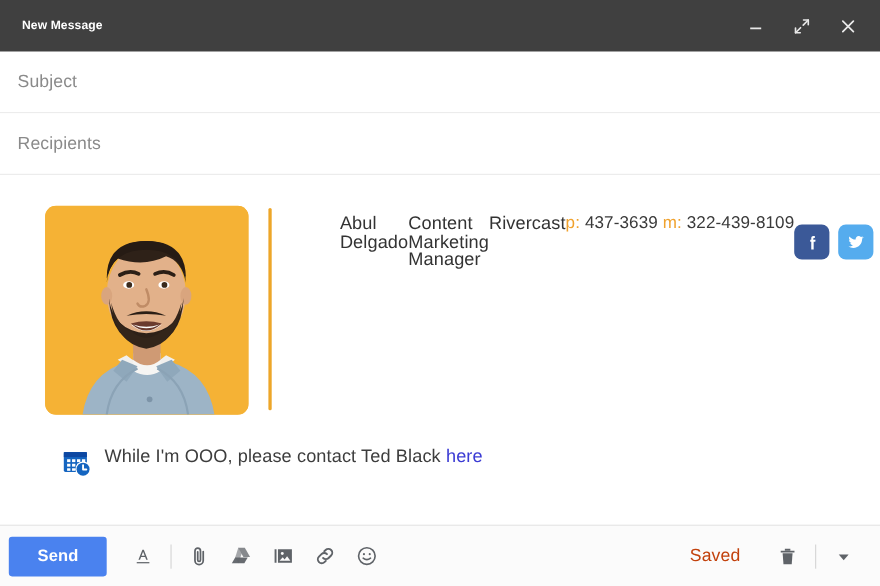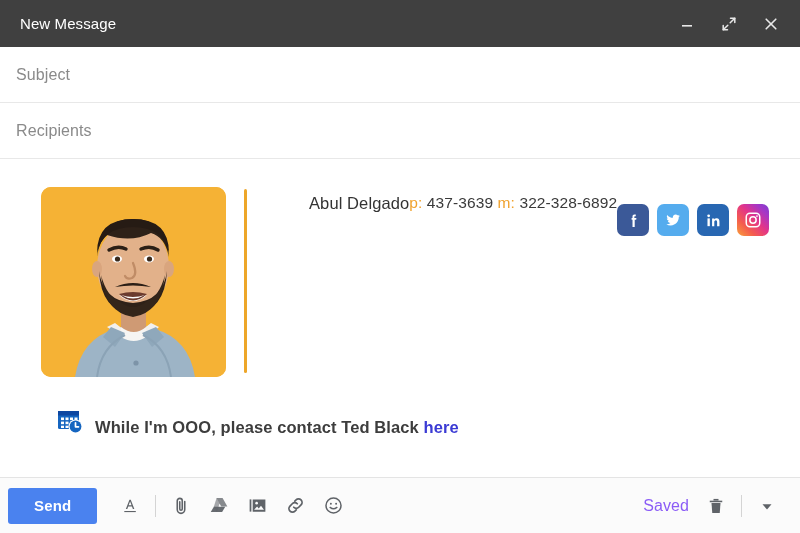--- a/index.html
+++ b/index.html
@@ -30,23 +30,24 @@
     background: #404040;
     display: flex;
     align-items: center;
     justify-content: space-between;
     padding: 0 18px 0 20px;
     box-sizing: border-box;
     flex: 0 0 auto;
   }
   .titlebar-title {
     color: #ffffff;
-    font-size: 15px;
-    letter-spacing: .1px;
-    line-height: 1;
+    font-size: 11px;
+    letter-spacing: .1px;
+    line-height: 1;
+    font-weight: bold;
   }
   .titlebar-actions {
     display: flex;
     align-items: center;
     gap: 20px;
   }
   .win-btn {
     width: 22px;
     height: 22px;
     display: flex;
@@ -151,24 +152,23 @@
   }
   .social svg { display: block; }
   .s-fb { background: #3b5998; }
   .s-tw { background: #55acee; }
   .s-li { background: #2867b2; }
   .s-ig { background: linear-gradient(45deg, #f9a03a 0%, #f45c4e 28%, #e2348a 55%, #a636c6 80%, #7a3fd0 100%); }
 
   
   .ooo-row {
     display: flex;
-    align-items: flex-end;
+    align-items: flex-start;
     margin: 30px 0 0 40px;
     gap: 11px;
-    font-weight: bold;
   }
   .ooo-icon { width: 28px; height: 28px; flex: 0 0 auto; }
   .ooo-icon svg { display: block; }
   .ooo-text {
     font-size: 16.5px;
     color: #3d3d3d;
     line-height: 1;
     letter-spacing: .1px;
   }
   .ooo-link {
@@ -212,23 +212,23 @@
   .tb-icon svg { display: block; }
   .tb-sep {
     width: 1px;
     height: 22px;
     background: #d4d4d4;
     margin: 0 6px;
     flex: 0 0 auto;
   }
   .tb-spacer { flex: 1 1 auto; }
   .saved-label {
-    color: #8b5cf6;
+    color: #c2410c;
     font-size: 16px;
-    margin-right: 8px;
+    margin-right: 24px;
     line-height: 1;
     letter-spacing: .1px;
   }
   .tb-left-gap { width: 14px; flex: 0 0 auto; }
 </style>
 </head>
 <body>
 
 <div class="compose-window">
 
@@ -318,26 +318,28 @@
           <path d="M56 190 q4-30 28-42" fill="none" stroke="#8ba3b6" stroke-width="2"></path>
           <path d="M130 190 q-4-30 -28-42" fill="none" stroke="#8ba3b6" stroke-width="2"></path>
           <circle cx="95" cy="176" r="2.6" fill="#7d94a8"></circle>
         </svg>
       </div>
 
       <div class="sig-divider"></div>
 
       <div class="sig-details">
         <div class="sig-line">Abul Delgado</div>
+        <div class="sig-line">Content Marketing Manager</div>
+        <div class="sig-line">Rivercast</div>
 
         <div class="sig-contact">
           <span class="lbl">p:</span>
           <span>437-3639</span>
           <span class="lbl">m:</span>
-          <span>322-328-6892</span>
+          <span>322-439-8109</span>
         </div>
 
 
         <div class="socials">
           <div class="social s-fb">
             <span>
               <svg width="17" height="17" viewBox="0 0 24 24" fill="#ffffff">
                 <path d="M15.3 8.3h-2.1V6.9c0-.6.4-.8.7-.8h1.3V3.6h-1.9c-2.2 0-2.7 1.6-2.7 2.7v2h-1.3v2.6h1.3V21h3.1v-10h2.1l.3-2.7z"></path>
               </svg>
             </span>

